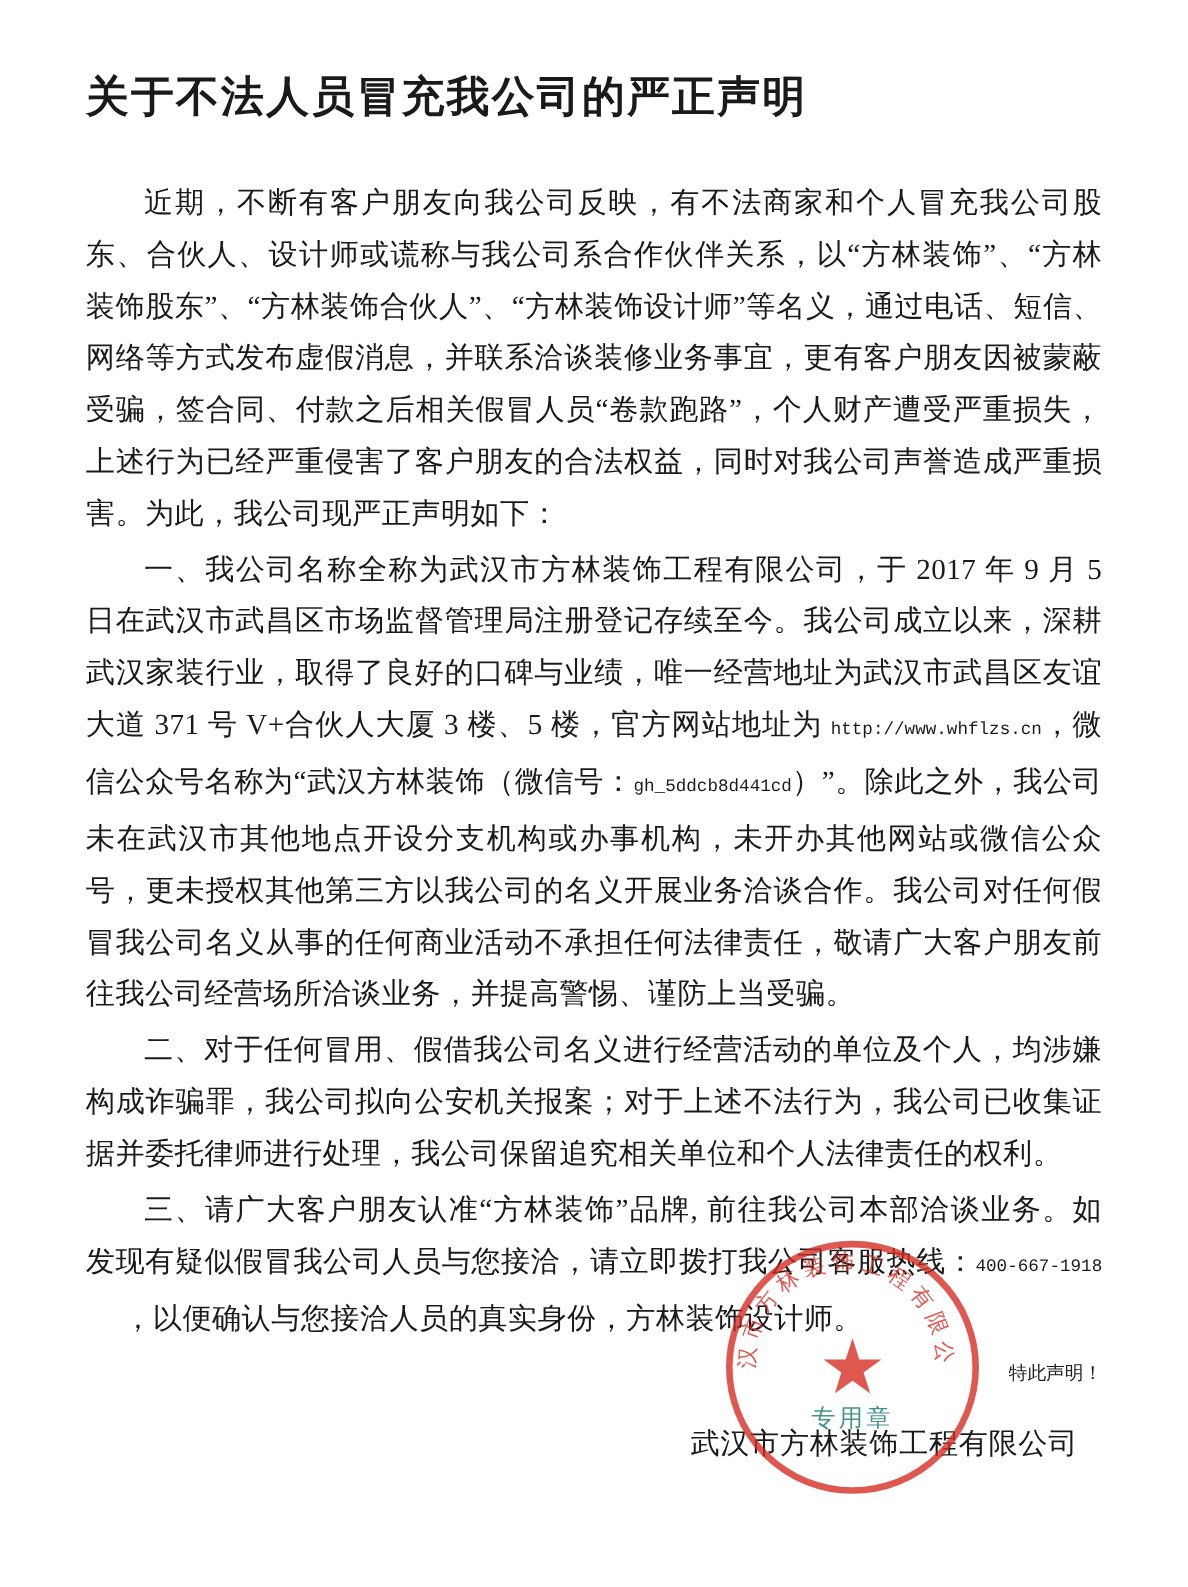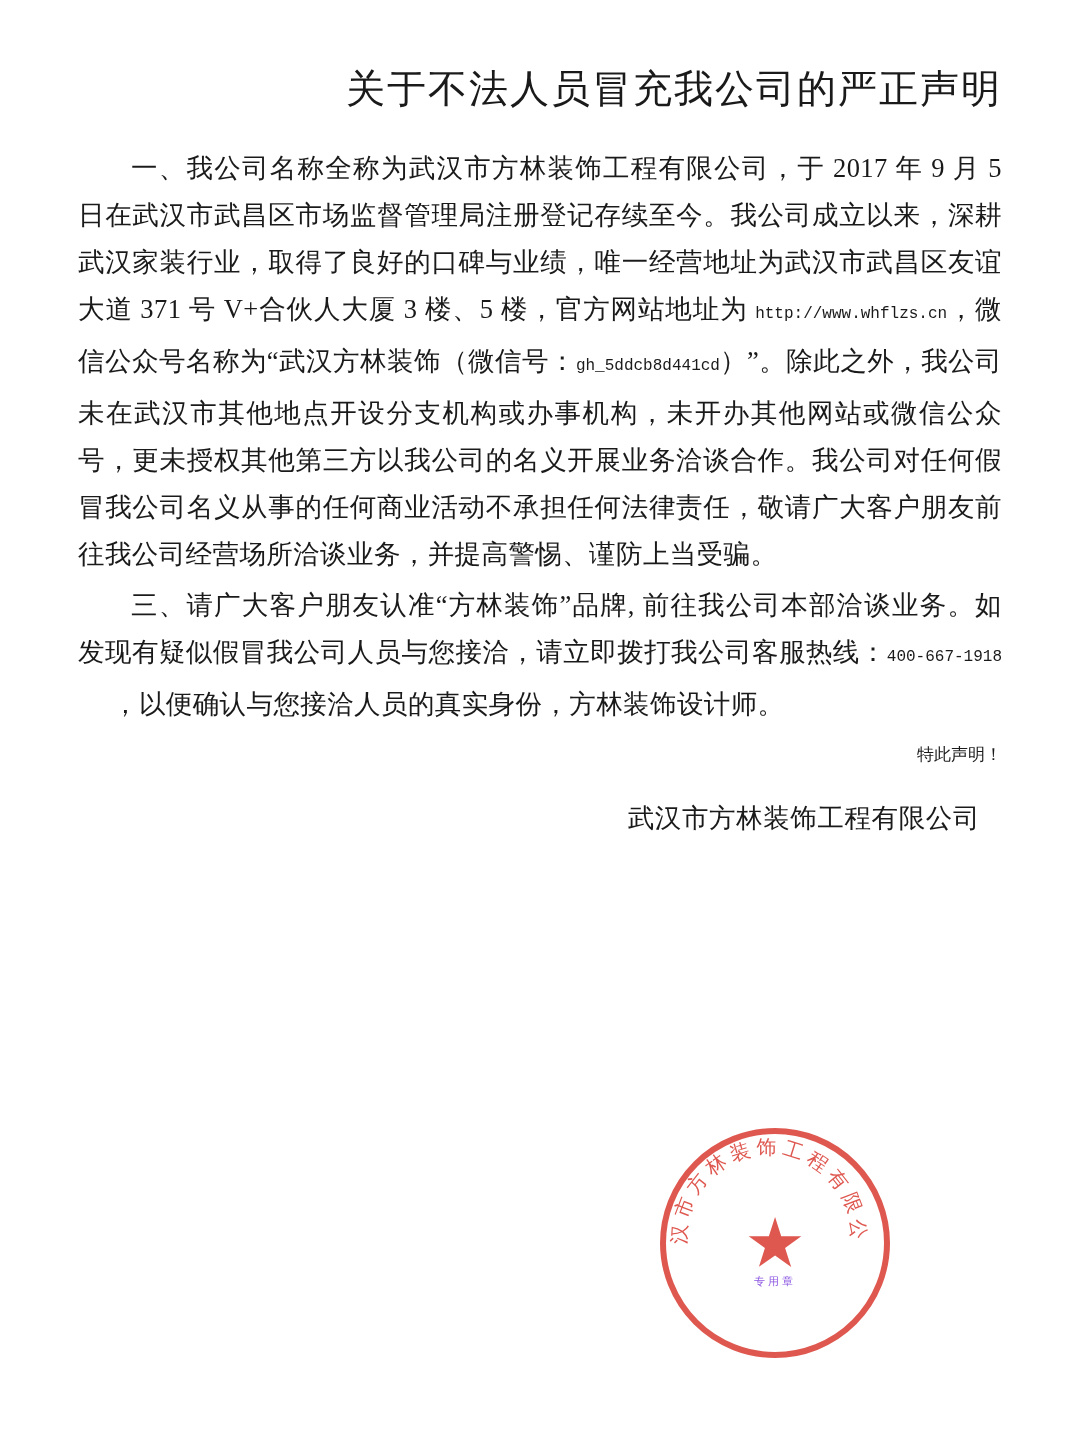--- a/index.html
+++ b/index.html
@@ -16,25 +16,25 @@
     overflow: hidden;
   }
   .page {
     position: relative;
     width: 1080px;
     height: 1443px;
     box-sizing: border-box;
     padding: 46px 78px 0 78px;
   }
   .doc-title {
-    text-align: right;
+    text-align: left;
     font-size: 39px;
-    font-weight: normal;
+    font-weight: bold;
     letter-spacing: 2px;
-    margin: 18px 0 30px 0;
+    margin: 18px 0 46px 0;
     line-height: 1.3;
     font-family: "Liberation Serif", "DejaVu Serif", serif;
   }
   .para {
     font-size: 26.5px;
     line-height: 47px;
     text-align: justify;
     text-justify: inter-ideograph;
     margin: 0 0 4px 0;
     letter-spacing: 0.4px;
@@ -93,42 +93,44 @@
   .seal-text-svg {
     position: absolute;
     left: 0;
     top: 0;
   }
   .seal-sub {
     position: absolute;
     left: 50%;
     top: 64%;
     transform: translateX(-50%);
-    color: #6d28d9;
-    font-size: 11px;
+    color: #0f766e;
+    font-size: 22px;
     letter-spacing: 3px;
     white-space: nowrap;
     font-family: "Liberation Sans", sans-serif;
     text-align: right;
   }
   .phone-gap {
     display: inline-block;
     width: 34px;
   }
 </style>
 </head>
 <body>
 
 <div class="page">
 
   <h1 class="doc-title">关于不法人员冒充我公司的严正声明</h1>
 
+  <p class="para indent">近期，不断有客户朋友向我公司反映，有不法商家和个人冒充我公司股东、合伙人、设计师或谎称与我公司系合作伙伴关系，以“方林装饰”、“方林装饰股东”、“方林装饰合伙人”、“方林装饰设计师”等名义，通过电话、短信、网络等方式发布虚假消息，并联系洽谈装修业务事宜，更有客户朋友因被蒙蔽受骗，签合同、付款之后相关假冒人员“卷款跑路”，个人财产遭受严重损失，上述行为已经严重侵害了客户朋友的合法权益，同时对我公司声誉造成严重损害。为此，我公司现严正声明如下：</p>
 
   <p class="para indent"><span>一、我公司名称全称为武汉市方林装饰工程有限公司，于 2017 年 9 月 5 日在武汉市武昌区市场监督管理局注册登记存续至今。我公司成立以来，深耕武汉家装行业，取得了良好的口碑与业绩，唯一经营地址为武汉市武昌区友谊大道 371 号 V+合伙人大厦 3 楼、5 楼，官方网站地址为</span> <span class="mono">http://www.whflzs.cn</span><span>，微信公众号名称为“武汉方林装饰（微信号：</span><span class="mono">gh_5ddcb8d441cd</span><span>）”。除此之外，我公司未在武汉市其他地点开设分支机构或办事机构，未开办其他网站或微信公众号，更未授权其他第三方以我公司的名义开展业务洽谈合作。我公司对任何假冒我公司名义从事的任何商业活动不承担任何法律责任，敬请广大客户朋友前往我公司经营场所洽谈业务，并提高警惕、谨防上当受骗。</span></p>
 
+  <p class="para indent">二、对于任何冒用、假借我公司名义进行经营活动的单位及个人，均涉嫌构成诈骗罪，我公司拟向公安机关报案；对于上述不法行为，我公司已收集证据并委托律师进行处理，我公司保留追究相关单位和个人法律责任的权利。</p>
 
   <p class="para indent"><span>三、请广大客户朋友认准“方林装饰”品牌, 前往我公司本部洽谈业务。如发现有疑似假冒我公司人员与您接洽，请立即拨打我公司客服热线：</span><span class="mono">400-667-1918</span><span class="phone-gap"></span><span>，以便确认与您接洽人员的真实身份，方林装饰设计师。</span></p>
 
   <p class="statement-end">特此声明！</p>
 
   <div class="sign-block">
     <div class="sign-line">武汉市方林装饰工程有限公司</div>
   </div>
 
   <div class="seal">

